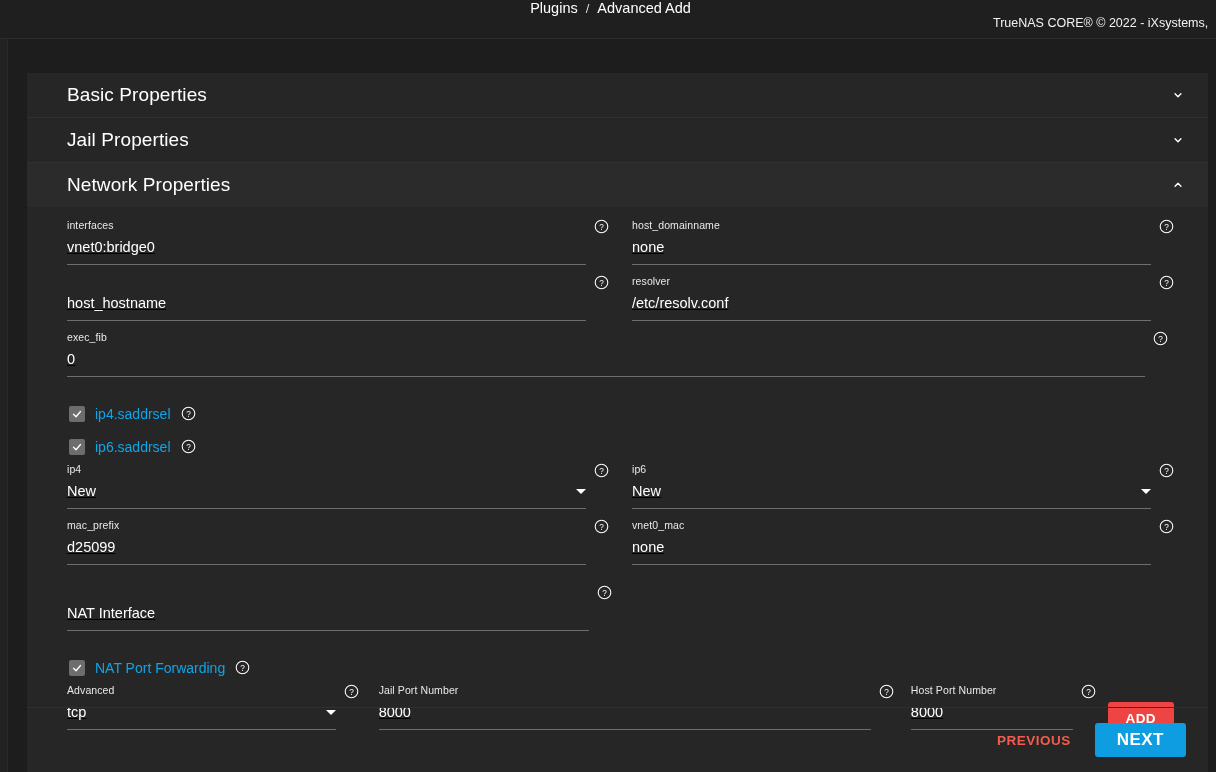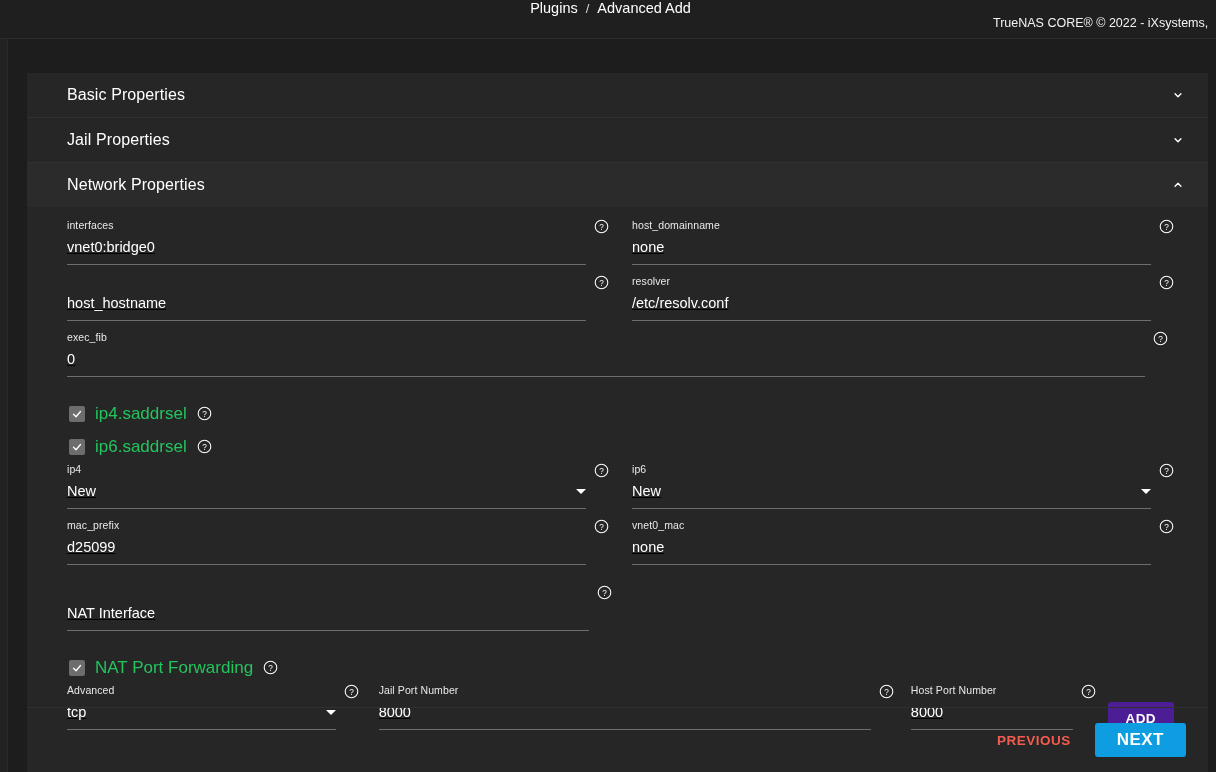--- a/index.html
+++ b/index.html
@@ -83,21 +83,21 @@
     height: 44px;
     display: flex;
     align-items: center;
     padding: 0 22px 0 40px;
     cursor: pointer;
     position: relative;
   }
   .acc-header.collapsed { background: #262626; }
   .acc-header.expanded  { background: #2b2b2b; }
   .acc-title {
-    font-size: 16px;
+    font-size: 19px;
     color: #ffffff;
     letter-spacing: 0.1px;
   }
   .acc-chev {
     margin-left: auto;
     width: 16px; height: 16px;
     display: flex; align-items: center; justify-content: center;
   }
   .acc-divider {
     height: 1px;
@@ -183,40 +183,40 @@
     width: 16px; height: 16px;
     background: #6d6d6d;
     border-radius: 2px;
     display: flex;
     align-items: center;
     justify-content: center;
     flex: 0 0 auto;
     cursor: pointer;
   }
   .check-label {
-    font-size: 17px;
-    color: #22c55e;
+    font-size: 14px;
+    color: #0ea5e9;
   }
   .check-help { width: 15px; height: 15px; cursor: pointer; }
   .check-help svg { display: block; }
 
   .spacer-sm { height: 10px; }
 
   
   .nat-row {
     display: flex;
     align-items: flex-end;
     gap: 0;
   }
   .nat-protocol { width: 300px; }
   .nat-jail     { width: 530px; margin-left: 20px; }
   .nat-host     { width: 190px; margin-left: 17px; }
 
   .add-btn {
-    background: #4c1d95;
+    background: #ef4444;
     color: #ffffff;
     font-size: 13.5px;
     font-weight: bold;
     letter-spacing: 0.4px;
     border: none;
     border-radius: 3px;
     padding: 0 18px;
     height: 33px;
     margin: 0 0 5px 12px;
     cursor: pointer;

